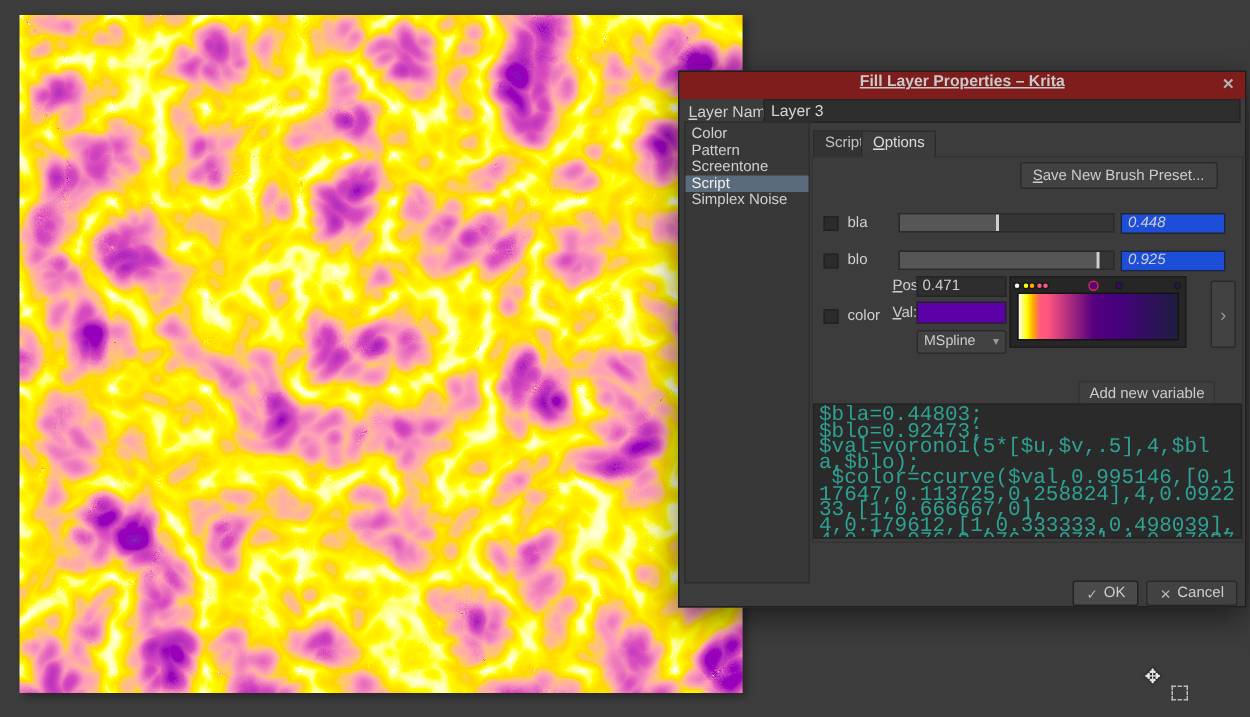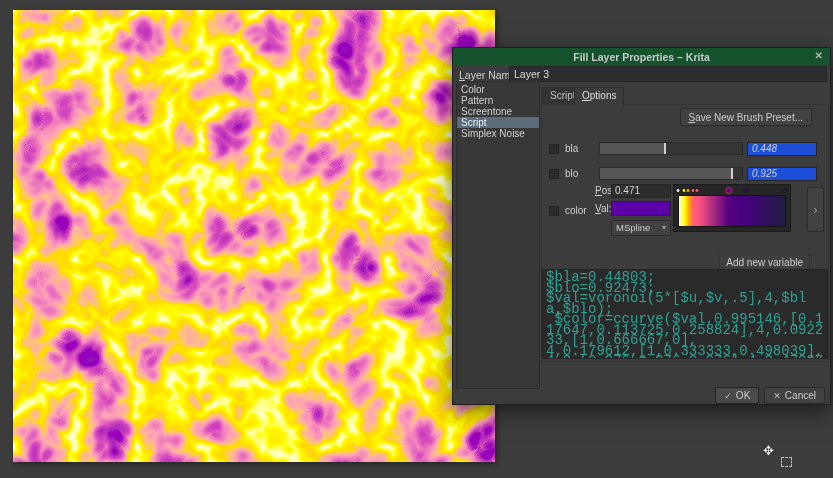--- a/index.html
+++ b/index.html
@@ -6,22 +6,22 @@
   html,body { width:833px; height:478px; overflow:hidden; }
   body { background:#3d3d3d; font-family:"Liberation Sans", sans-serif; color:#cfcfcf; position:relative; }
 
   
   .canvas-wrap { position:absolute; left:13px; top:10px; width:482px; height:452px; box-shadow:2px 2px 6px rgba(0,0,0,.45); }
   .canvas-wrap svg { display:block; }
 
   
   .dialog { position:absolute; left:452px; top:47px; width:379px; height:358px;
             background:#3c3c3c; border:1px solid #1f1f1f; box-shadow:0 6px 22px rgba(0,0,0,.55); font-size:10.5px; }
-  .titlebar { position:absolute; left:0; top:0; right:0; height:18px; background:#14532d;
-              display:flex; align-items:center; justify-content:center; font-weight:bold; font-size:10.5px; color:#c9c9c9; }
+  .titlebar { position:absolute; left:0; top:0; right:0; height:18px; background:#7f1d1d;
+              display:flex; justify-content:center; font-weight:bold; font-size:10.5px; color:#c9c9c9;text-decoration:underline; }
   .close-x { position:absolute; right:7px; top:2px; font-size:10px; color:#b5b5b5; cursor:default; }
 
   .mn::first-letter { text-decoration:underline; }
 
   .row-layername { position:absolute; left:6px; top:21px; }
   .layer-input { position:absolute; left:56px; top:18px; width:318px; height:16px; background:#2e2e2e;
                  border:1px solid #242424; color:#d6d6d6; font-size:10.5px; padding:0 4px; font-family:"Liberation Sans",sans-serif; }
 
   .gen-list { position:absolute; left:3px; top:33px; width:84px; height:308px; background:#383838; border:1px solid #2d2d2d; padding-top:2px; }
   .gen-item { height:11px; line-height:11px; padding:0 4px; font-size:10px; color:#cfcfcf; white-space:nowrap; }

